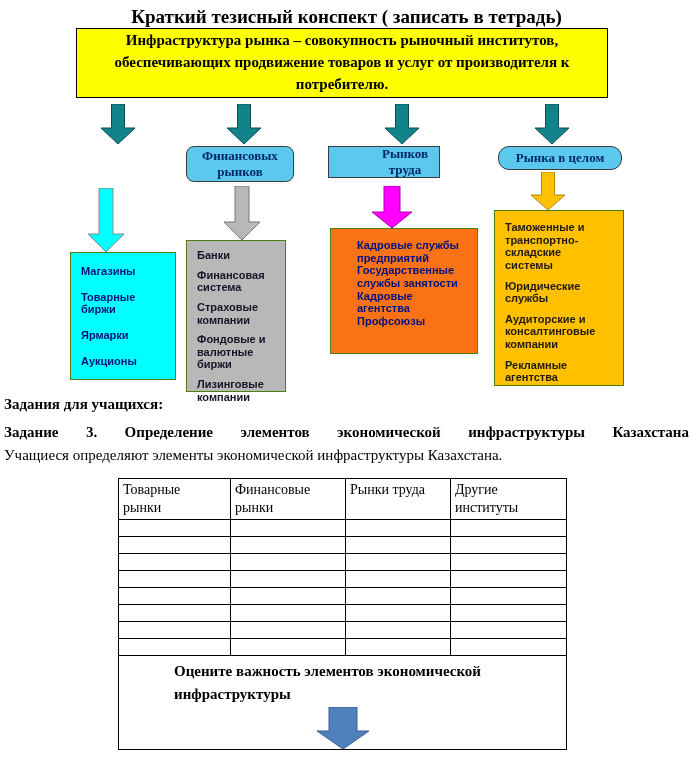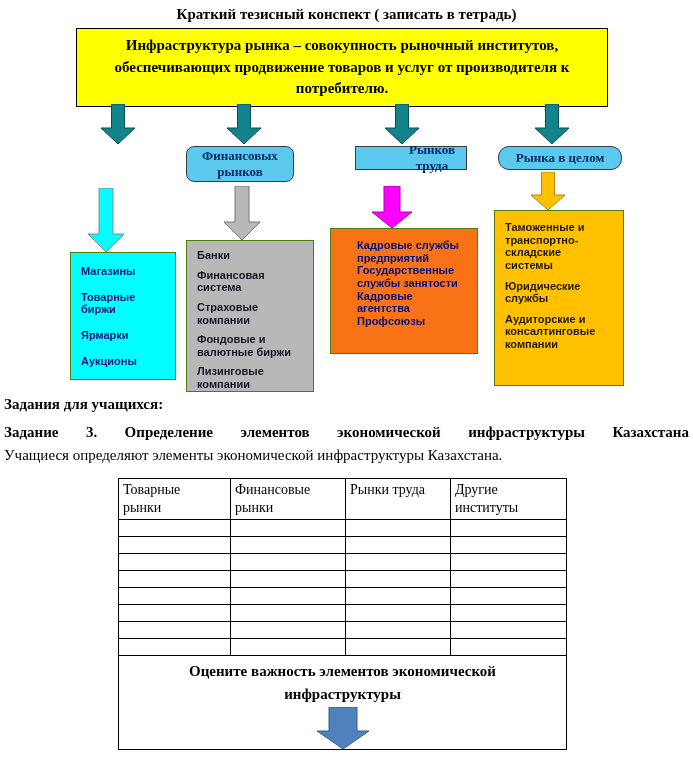--- a/index.html
+++ b/index.html
@@ -1,65 +1,65 @@
 <!DOCTYPE html>
 <html><head>
 <meta charset="utf-8">
 <style>
   * { margin: 0; padding: 0; box-sizing: border-box; }
   html, body { background: #ffffff; }
   body { font-family: "Liberation Serif", serif; color: #000; }
   .page { position: relative; width: 693px; height: 772px; margin: 0 auto; background: #fff; overflow: hidden; }
 
-  .doc-title { position: absolute; top: 6px; left: 0; width: 100%; text-align: center; font-size: 15px; font-weight: bold; }
-
-  .def-box { position: absolute; left: 76px; top: 28px; width: 532px; height: 79px;
+  .doc-title { position: absolute; top: 6px; left: 0; width: 100%; text-align: center; font-size: 19px; font-weight: bold; }
+
+  .def-box { position: absolute; left: 76px; top: 28px; width: 532px; height: 70px;
              border: 1px solid #000; display: flex; align-items: center; justify-content: flex-start;
              text-align: center; font-size: 15px; font-weight: bold; line-height: 1.45; padding: 0 18px; }
 
   .arrow { position: absolute; display: block; }
   .a-teal1 { left: 101px; top: 104px; }
   .a-teal2 { left: 227px; top: 104px; }
   .a-teal3 { left: 385px; top: 104px; }
   .a-teal4 { left: 535px; top: 104px; }
   .a-cyan    { left: 88px;  top: 188px; }
   .a-gray    { left: 224px; top: 186px; }
   .a-magenta { left: 372px; top: 186px; }
   .a-orange  { left: 531px; top: 172px; }
 
   .cat { position: absolute; border: 1px solid #3c3c3c; display: flex; align-items: center; justify-content: center;
          text-align: center; font-weight: bold; font-size: 13px; color: #002a66; line-height: 1.25; }
   .cat1 { left: 70px;  top: 146px; width: 98px;  height: 36px; }
   .cat2 { left: 186px; top: 146px; width: 108px; height: 36px; }
-  .cat3 { left: 355px; top: 146px; width: 112px; height: 24px; padding-left: 42px; }
+  .cat3 { left: 328px; top: 146px; width: 112px; height: 32px; padding-left: 42px; }
   .cat4 { left: 498px; top: 146px; width: 124px; height: 24px; }
 
   .detail { position: absolute; border: 1px solid #4d7c0f; font-family: "Liberation Sans", sans-serif;
             font-weight: bold; font-size: 11px; line-height: 1.15; }
   .detail .d-item { padding: 0 14px 0 10px; }
   .d-cyan    { left: 70px;  top: 252px; width: 106px; height: 128px; padding-top: 12px; color: #00127e; }
   .d-cyan .d-item + .d-item { margin-top: 13px; }
-  .d-gray    { left: 186px; top: 240px; width: 128px; height: 152px; padding-top: 8px; color: #141426; }
+  .d-gray    { left: 186px; top: 240px; width: 100px; height: 152px; padding-top: 8px; color: #141426; }
   .d-gray .d-item + .d-item { margin-top: 7px; }
   .d-magenta { left: 330px; top: 228px; width: 148px; height: 126px; padding-top: 10px; color: #00127e; }
   .d-magenta .d-item + .d-item { }
   .d-orange  { left: 494px; top: 210px; width: 130px; height: 176px; padding-top: 10px; color: #201a10; }
   .d-orange .d-item + .d-item { margin-top: 8px; }
 
   .tasks-heading { position: absolute; left: 4px; top: 396px; font-size: 15px; font-weight: bold; }
   .task1-line { position: absolute; left: 4px; top: 424px; width: 685px; font-size: 15px; font-weight: bold;
                 text-align: justify; text-align-last: justify; }
   .task1-desc { position: absolute; left: 4px; top: 447px; font-size: 15px; }
 
   table.assignment { position: absolute; left: 118px; top: 478px; width: 448px; border-collapse: collapse;
                      font-size: 14px; table-layout: fixed; }
   table.assignment td { border: 1px solid #000; }
   td.hdr { height: 40px; vertical-align: top; padding: 2px 16px 2px 4px; line-height: 1.3; }
   tr.empty-row td { height: 17px; }
-  td.footer-cell { text-align: center; padding: 4px 55px 0; }
+  td.footer-cell { text-align: left; padding: 4px 55px 0; }
   .footer-text { font-size: 15px; font-weight: bold; line-height: 1.5; }
   .bottom-arrow-wrap { margin-top: 2px; }
   .bottom-arrow-wrap svg { display: block; margin: 0 auto; }
 
   .col1 { width: 112px; } .col2 { width: 115px; } .col3 { width: 105px; } .col4 { width: 116px; }
 </style>
 </head>
 <body>
 
 <div class="page">
@@ -125,20 +125,21 @@
     <div class="d-item">Кадровые службы предприятий</div>
     <div class="d-item">Государственные службы занятости</div>
     <div class="d-item">Кадровые агентства</div>
     <div class="d-item">Профсоюзы</div>
   </div>
 
   <div class="detail d-orange" style="background-color: rgb(255, 192, 0);">
     <div class="d-item">Таможенные и транспортно-складские системы</div>
     <div class="d-item">Юридические службы</div>
     <div class="d-item">Аудиторские и консалтинговые компании</div>
+    <div class="d-item">Рекламные агентства</div>
   </div>
 
   <div class="tasks-heading">Задания для учащихся:</div>
   <div class="task1-line"><span>Задание 3.</span> <span>Определение элементов экономической инфраструктуры Казахстана</span></div>
   <div class="task1-desc">Учащиеся определяют элементы экономической инфраструктуры Казахстана.</div>
 
   <table class="assignment">
     <tbody>
         <tr>
       <td class="hdr col1">Товарные рынки</td>

